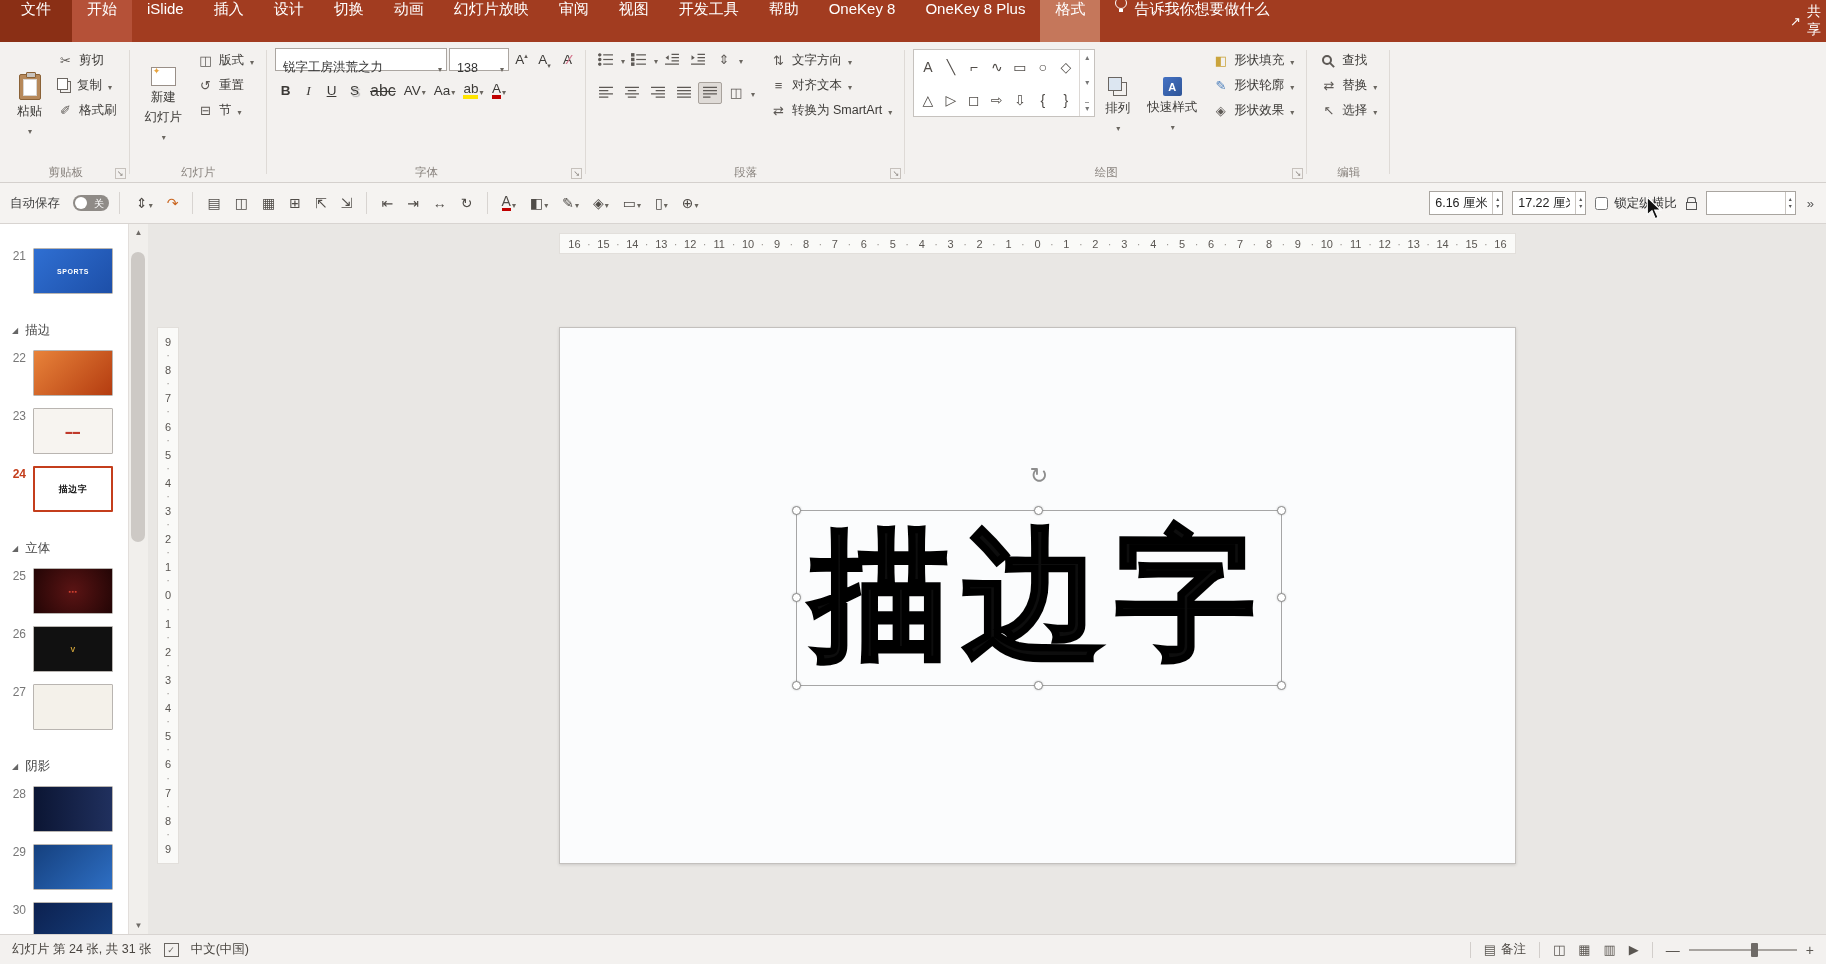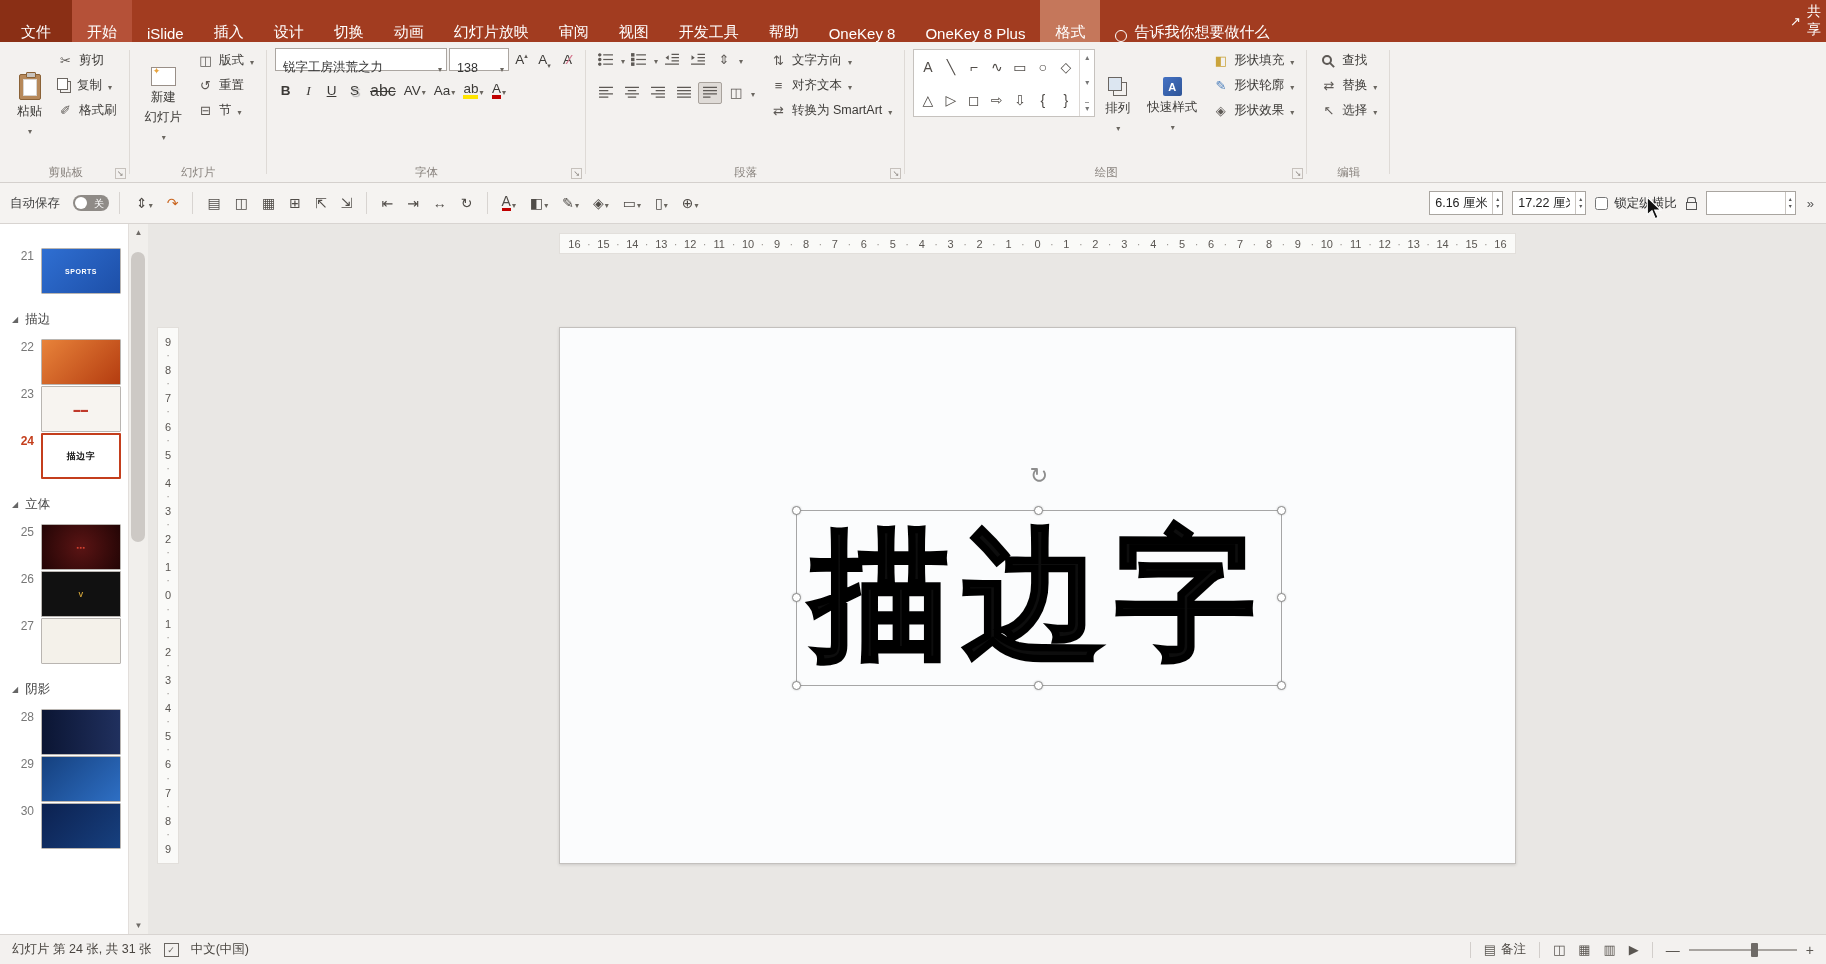--- a/index.html
+++ b/index.html
@@ -3,21 +3,21 @@
 <meta charset="utf-8">
 <style>
 *{box-sizing:border-box;margin:0;padding:0}
 html,body{width:1826px;height:964px;overflow:hidden}
 body{font-family:"Liberation Sans","DejaVu Sans",sans-serif;font-size:13px;color:#333;background:#e9e7e4;position:relative}
 .app{display:flex;flex-direction:column;width:100%;height:100%}
 
 
 .tabbar{height:42px;background:#a23c20;display:flex;align-items:stretch;color:#fff;overflow:hidden}
 .tabs{display:flex;align-items:stretch}
-.tab{display:flex;align-items:flex-end;gap:7px;padding:0 15px;font-size:15px;white-space:nowrap;cursor:default}
+.tab{display:flex;align-items:flex-start;gap:7px;padding:0 15px;font-size:15px;white-space:nowrap;cursor:default}
 .tab.file{background:#8a2f15;padding:0 21px}
 .tab.active{background:#b55138}
 .tab.contextual{background:#c5775b}
 .bulb{width:12px;height:12px;border:1.5px solid #fff;border-radius:50%;position:relative;margin-top:-3px}
 .bulb::after{content:"";position:absolute;left:3px;top:11px;width:4px;height:3px;background:#fff}
 .share{margin-left:auto;display:flex;align-items:center;gap:6px;padding-left:10px;width:46px;overflow:hidden;font-size:14px;flex-shrink:0}
 .shic{font-size:13px}
 
 
 .ribbon{height:141px;background:#f3f1ef;border-bottom:1px solid #d4d0cd;display:flex;align-items:stretch;padding:0 2px;overflow:hidden}
@@ -81,21 +81,21 @@
 .su::after{content:"▴"}.sd::after{content:"▾"}
 .lockwrap{display:flex;align-items:center;gap:6px;font-size:12.5px;color:#333;white-space:nowrap}
 .lockwrap input{width:13px;height:13px}
 .lockic{width:11px;height:8px;border:1.5px solid #555;position:relative;margin-top:5px;display:inline-block}
 .lockic::before{content:"";width:7px;height:5px;border:1.5px solid #555;border-bottom:0;border-radius:3px 3px 0 0;position:absolute;top:-6px;left:0.5px}
 .overflow{font-size:13px;color:#555;padding:0 2px}
 
 
 .main{position:relative;flex:1;overflow:hidden;background:#e9e7e4}
 .slides-panel{position:absolute;left:0;top:0;bottom:0;width:128px;background:#fff;overflow:hidden;padding-top:24px}
-.slide-item{display:flex;align-items:flex-start;gap:7px;padding-left:16px;height:46px;margin-bottom:1px}
+.slide-item{display:flex;align-items:flex-start;gap:7px;padding-left:8px;height:46px;margin-bottom:12px}
 .slide-item .num{width:18px;text-align:right;font-size:12px;color:#777;padding-top:1px}
 .slide-item.sel .num{color:#c43e1c;font-weight:bold}
 .thumb{width:80px;height:46px;border:1px solid #b9b5b1;border-radius:1px;display:flex;align-items:center;justify-content:center;overflow:hidden;position:relative}
 .thumb span{font-size:7px;font-weight:bold;letter-spacing:0.5px}
 .slide-item.sel .thumb{border:2px solid #c43e1c}
 .slide-item.sel .thumb span{font-size:9px}
 .sec{display:flex;align-items:center;gap:7px;padding:12px 0 8px 12px;font-size:12.5px;color:#444;height:44px}
 .tri{font-size:8px;color:#666}
 .pscroll{position:absolute;left:128px;top:0;bottom:0;width:20px;background:#f1efec;border-left:1px solid #e2dedb;display:flex;flex-direction:column;align-items:center;justify-content:space-between;padding:4px 0;font-size:8px;color:#6f6b67}
 .pbar{position:absolute;left:131px;top:28px;width:14px;height:290px;background:#cdc9c5;border-radius:7px}

